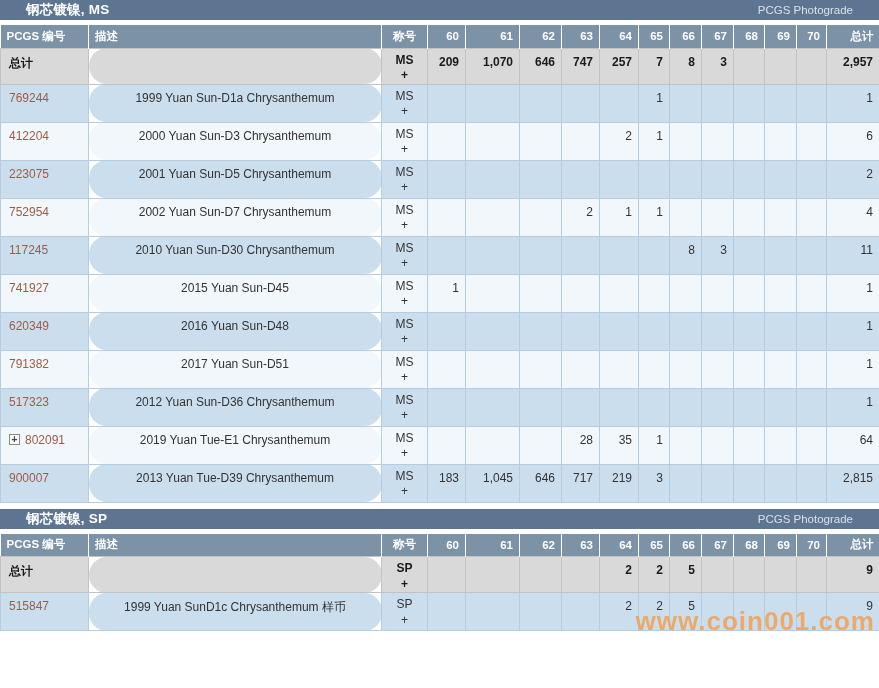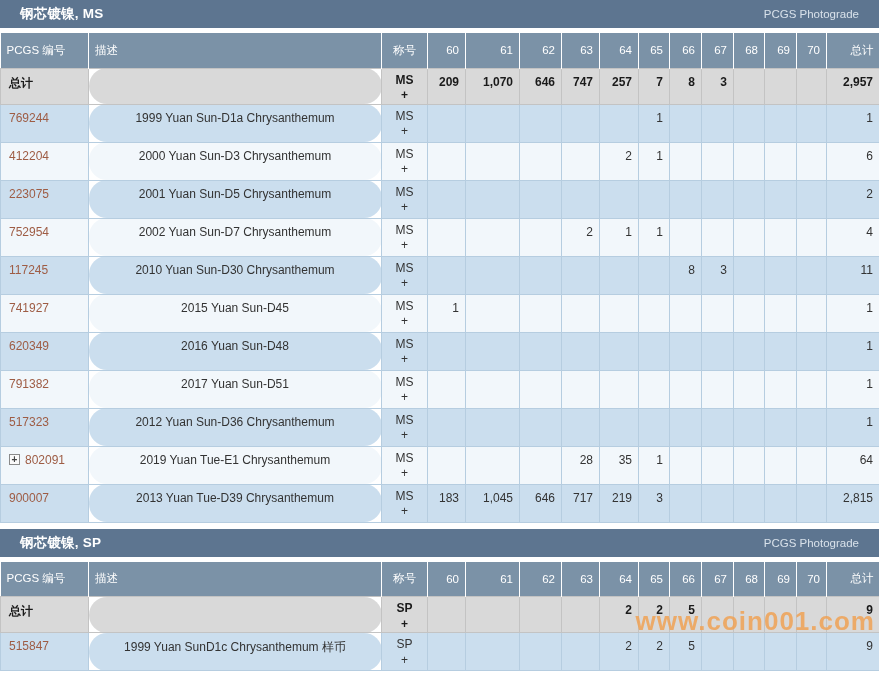--- a/index.html
+++ b/index.html
@@ -1,31 +1,31 @@
 <!DOCTYPE html>
 <html style="--section-header-bg: #5d7590; --column-header-bg: #7b92a7; --row-alt-bg: #cbdeee; --row-base-bg: #f2f7fb; --totals-bg: #d9d9d9; --link-color: #9e5c44; --watermark-color: #f0a255;"><head>
 <meta charset="utf-8">
 <style>
   * { box-sizing: border-box; }
   html, body { margin: 0; padding: 0; background: #fff; }
   body { font-family: "Liberation Sans", "DejaVu Sans", sans-serif; }
   .page { position: relative; width: 879px; height: 688px; overflow: hidden; background: #fff; }
 
   .section-bar {
-    height: 28px; background: var(--section-header-bg, #5d7590); color: #fff;
+    height: 20px; background: var(--section-header-bg, #5d7590); color: #fff;
     display: flex; align-items: center; justify-content: space-between;
-    padding: 0 20px; margin-bottom: 5px;
+    padding: 0 26px; margin-bottom: 5px;
   }
   .section-title { font-size: 13.5px; font-weight: bold; letter-spacing: .2px; }
   .photograde { font-size: 11.5px; color: #d8e1ea; text-decoration: none; font-weight: normal; }
 
   table { width: 879px; border-collapse: collapse; table-layout: fixed; }
   thead th {
     background: var(--column-header-bg, #7b92a7); color: #fff;
-    font-size: 11.5px; font-weight: normal; height: 35px;
+    font-size: 11.5px; font-weight: bold; height: 23px;
     padding: 2px 6px; border-right: 1px solid rgba(255,255,255,.16);
     overflow: hidden; white-space: nowrap;
   }
   thead th:last-child { border-right: none; }
   .ta-l { text-align: left; } .ta-c { text-align: center; } .ta-r { text-align: right; }
 
   tbody td {
     font-size: 12px; color: #333; vertical-align: top;
     padding: 6px 6px 0 6px; height: 38px;
     border: 1px solid #b6cde0; overflow: hidden; white-space: nowrap;

